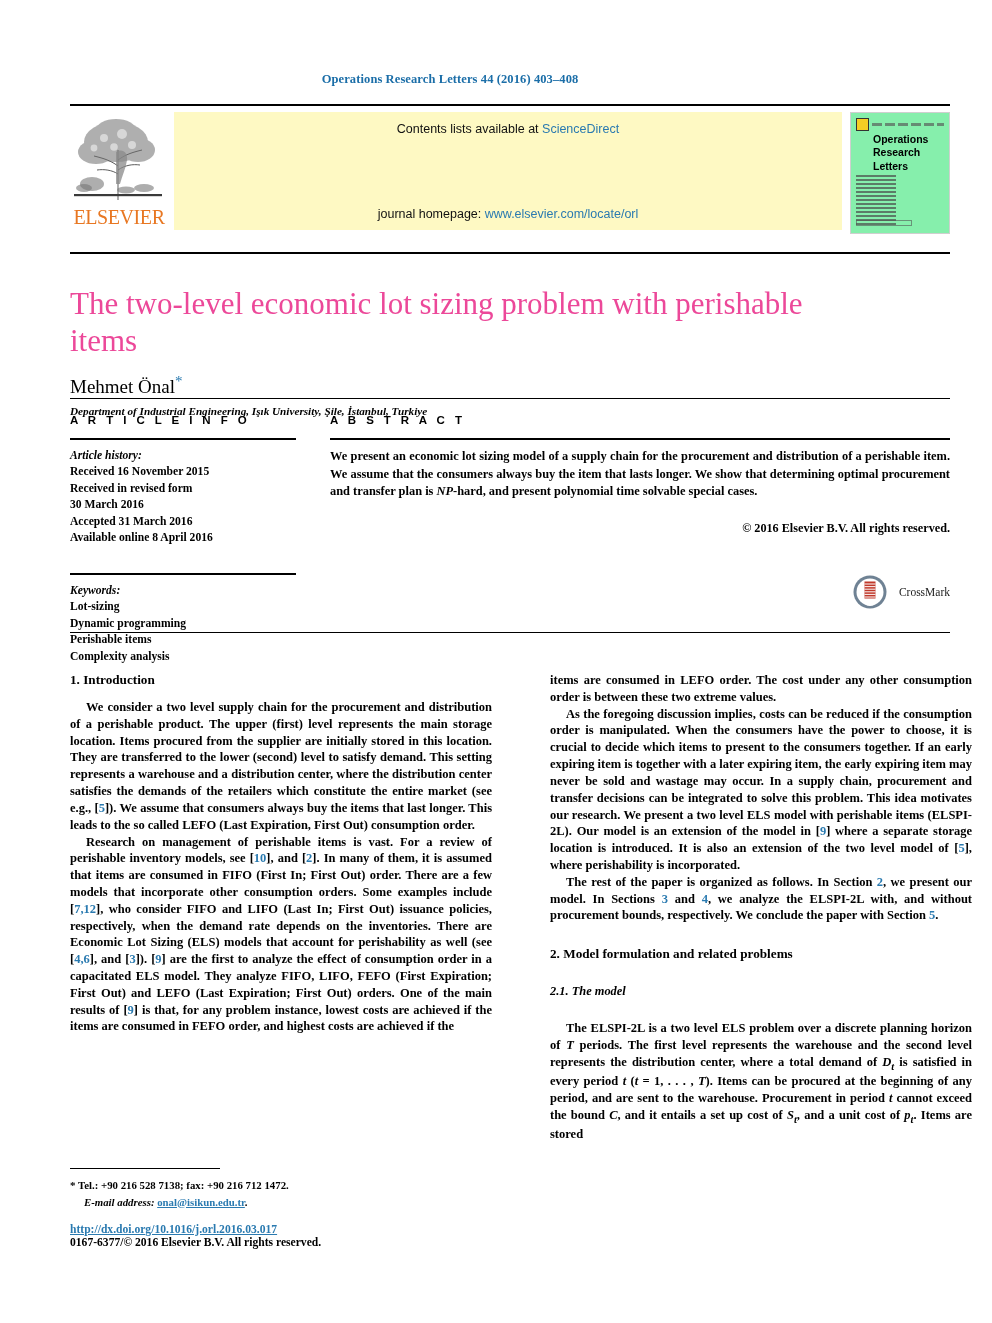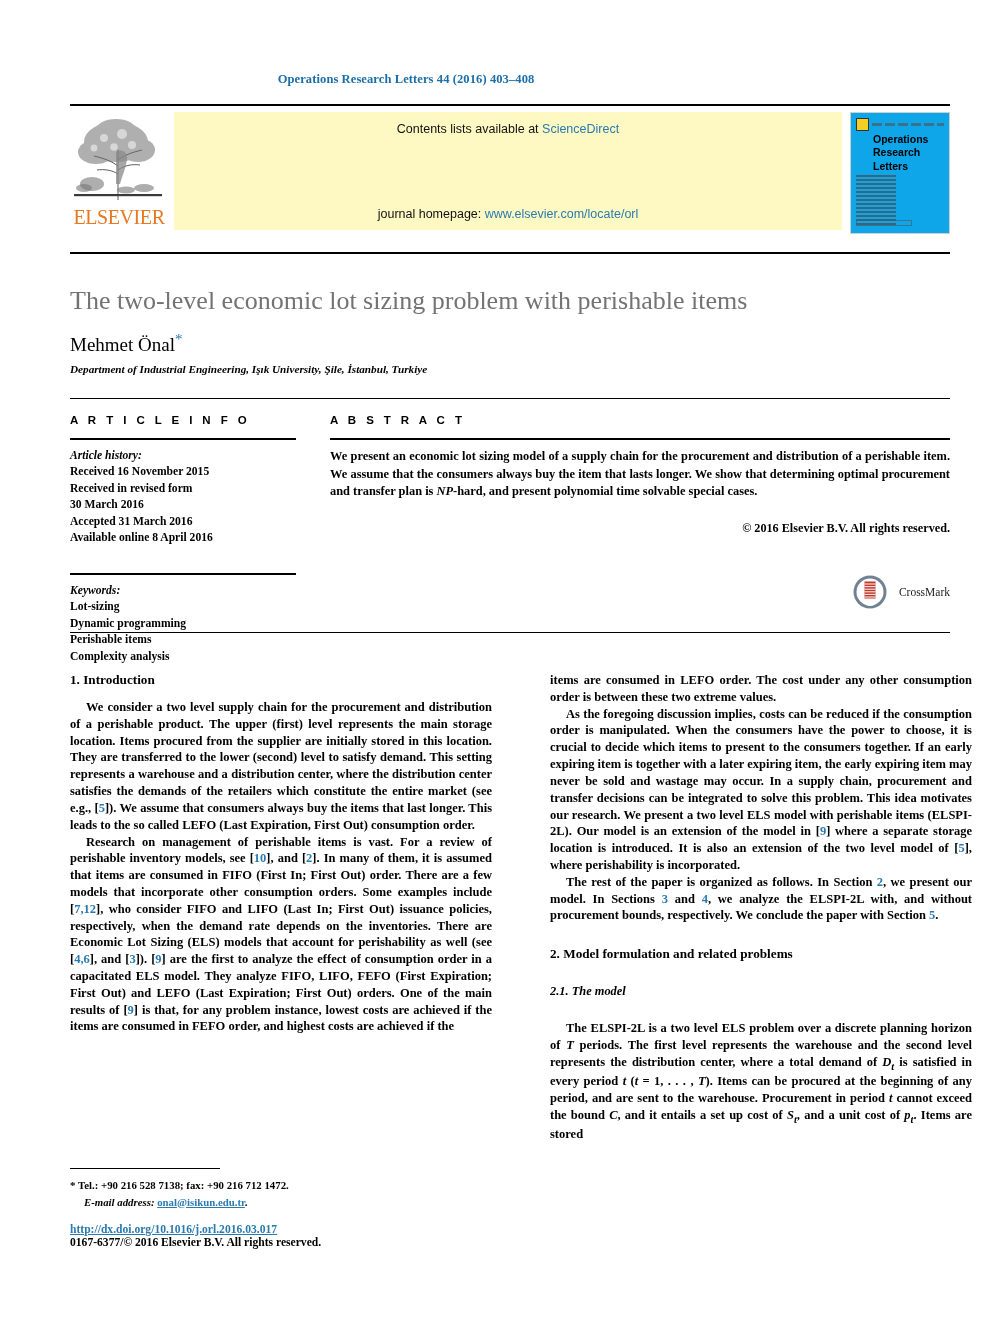--- a/index.html
+++ b/index.html
@@ -28,20 +28,21 @@
     position: absolute;
     top: 72px;
     left: 0;
     width: 812px;
     text-align: center;
     font-family: "Liberation Serif", serif;
     font-size: 12.5px;
     font-weight: bold;
     color: #1b6ea8;
     letter-spacing: 0.1px;
+    padding-left: 44px;
   }
 
   
   .masthead {
     position: absolute;
     top: 104px;
     left: 70px;
     width: 880px;
     border-top: 2.5px solid #000;
     padding-top: 6px;
@@ -110,21 +111,21 @@
     font-size: 12.5px;
     color: #111;
   }
   .banner-homepage .hp-link {
     color: #2a7ab0;
   }
   .cover-thumb {
     flex: 0 0 100px;
     width: 100px;
     height: 122px;
-    background: #0ea5e9;
+    background: #86efac;
     border: 1px solid #cfcfcf;
     position: relative;
     box-sizing: border-box;
     overflow: hidden;
   }
   .cover-topbar {
     position: absolute;
     top: 5px;
     left: 5px;
     right: 5px;
@@ -184,23 +185,23 @@
     border-top: 2.5px solid #000;
   }
   .title-area {
     position: absolute;
     top: 286px;
     left: 70px;
     width: 880px;
   }
   .article-title {
     font-family: "Liberation Serif", serif;
-    font-size: 26px;
+    font-size: 31px;
     line-height: 1.18;
-    color: #737373;
+    color: #ec4899;
     max-width: 740px;
     font-weight: normal;
     margin: 0;
   }
   .author-line {
     margin-top: 14px;
     font-family: "Liberation Serif", serif;
     font-size: 19px;
     color: #000;
   }

